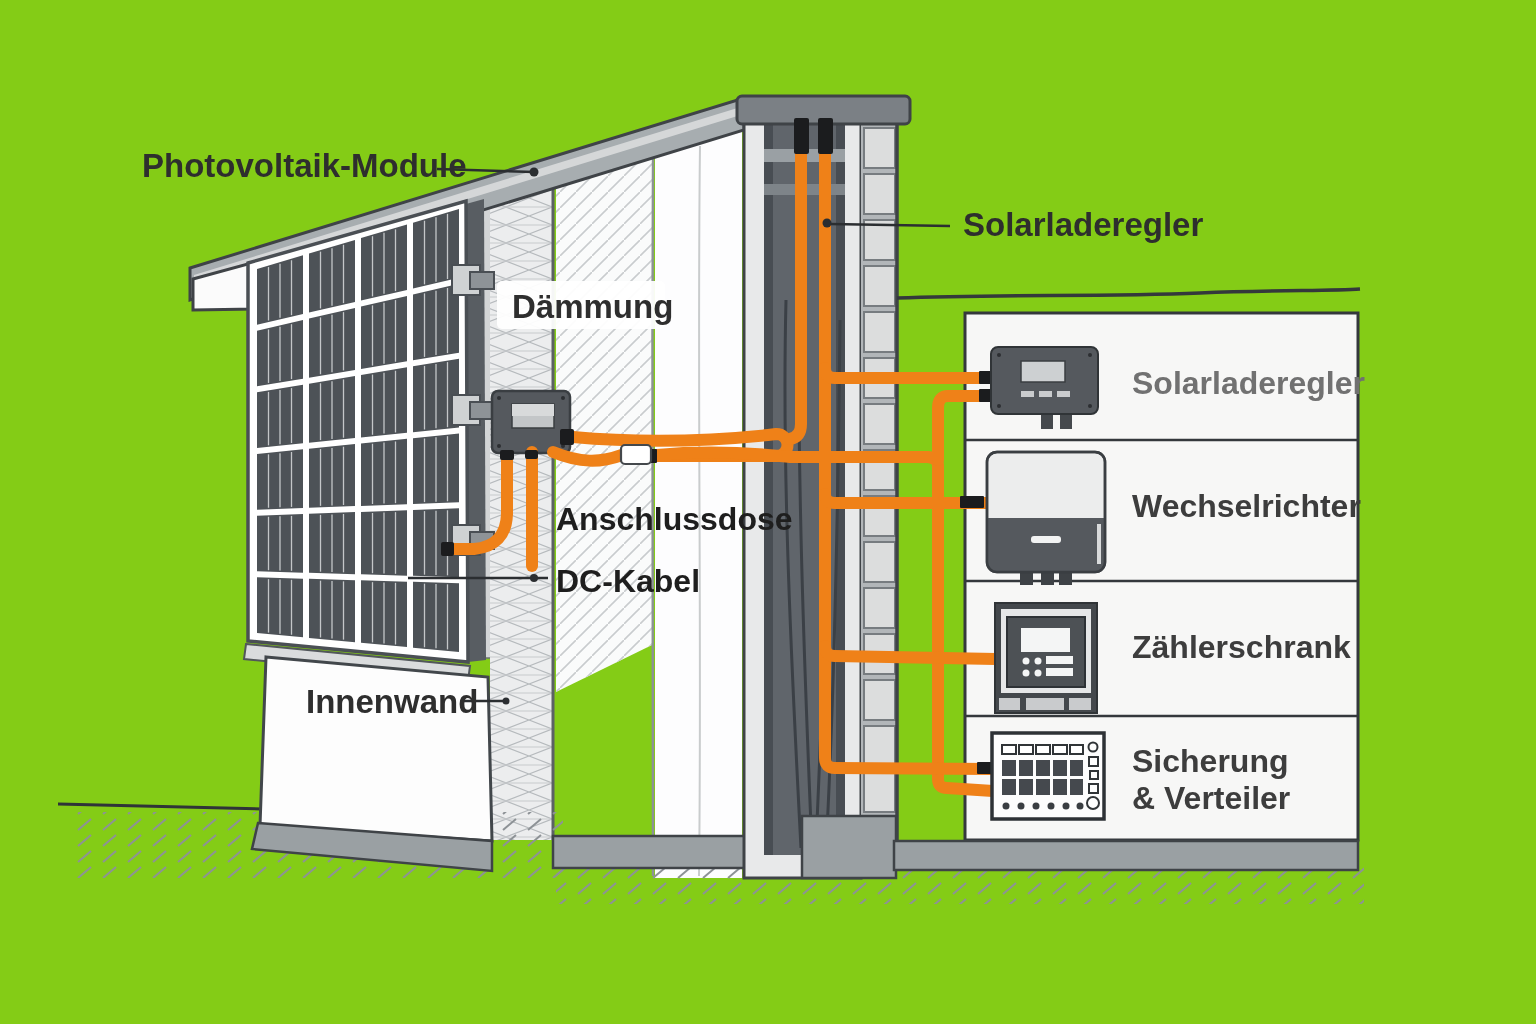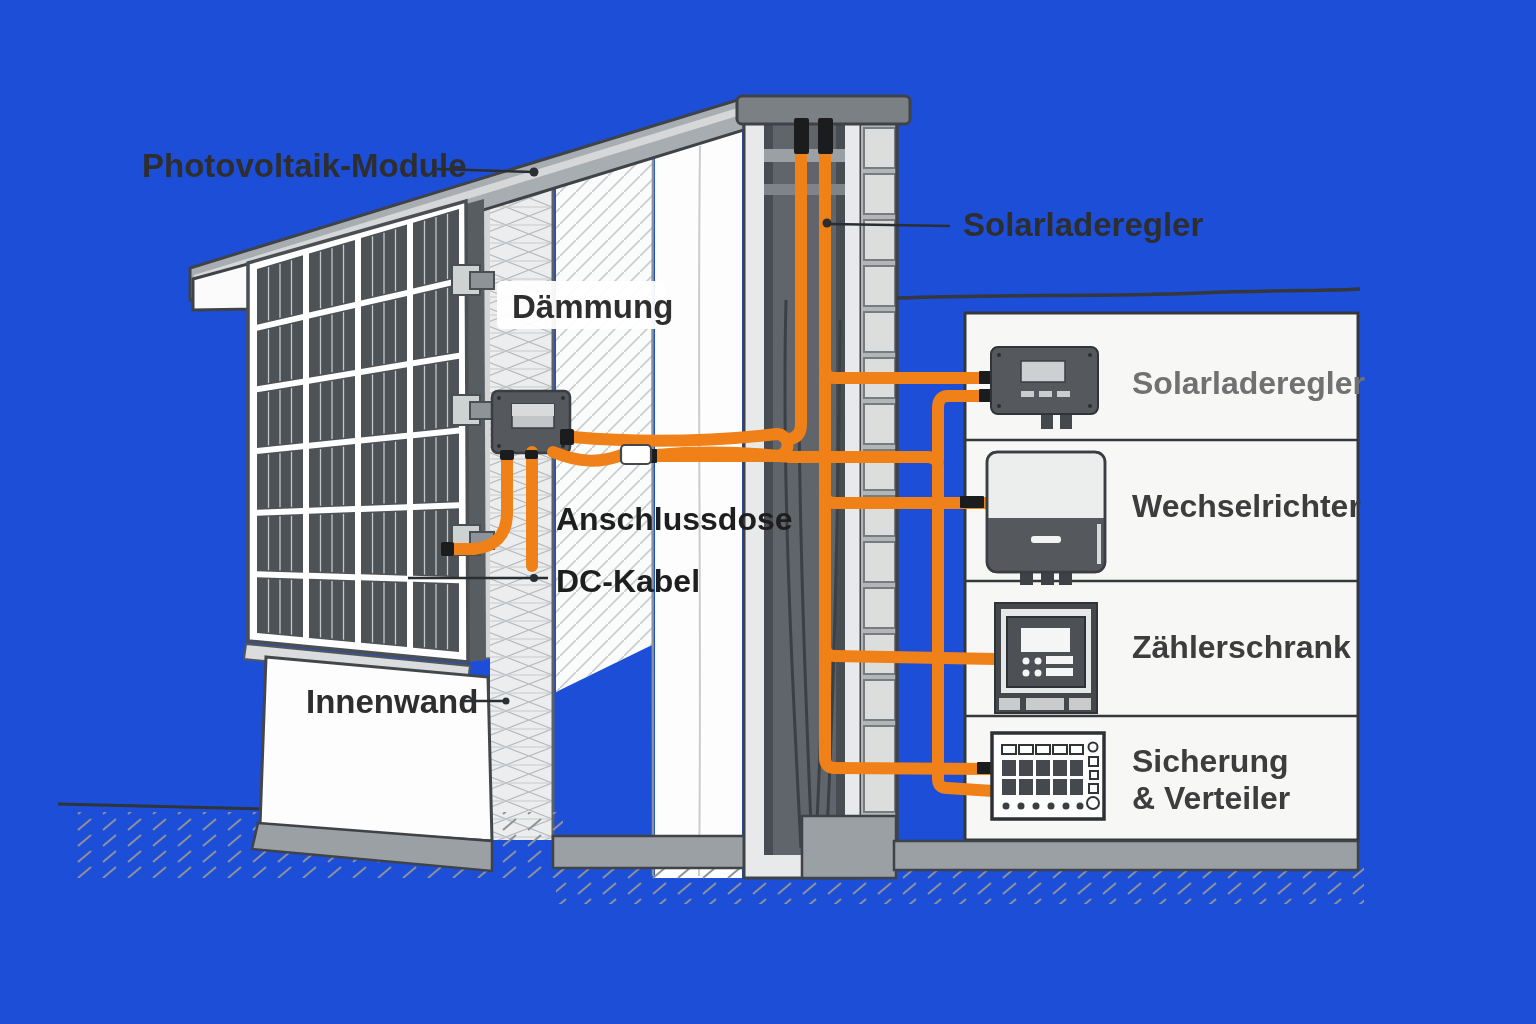--- a/index.html
+++ b/index.html
@@ -1,16 +1,16 @@
 <!DOCTYPE html>
 <html><head>
 <meta charset="utf-8">
 <style>
   html,body{margin:0;padding:0;background:#ffffff;}
-  .stage{position:relative;width:1536px;height:1024px;background:#1d4ed8;overflow:hidden;}
+  .stage{position:relative;width:1536px;height:1024px;background:#84cc16;overflow:hidden;}
   svg{display:block;}
   text{font-family:"Liberation Sans","DejaVu Sans",sans-serif;font-weight:600;}
   .callout{font-size:33px;fill:#2e2e2e;}
   .callout-dark{font-size:32px;fill:#1e1e1e;}
   .indoor{font-size:32px;fill:#3d3d3d;}
   .indoor-muted{font-size:32px;fill:#717171;}
   .leader{stroke:#2b2e31;stroke-width:2.6;fill:none;}
   .dot{fill:#2b2e31;}
 </style>
 </head>

